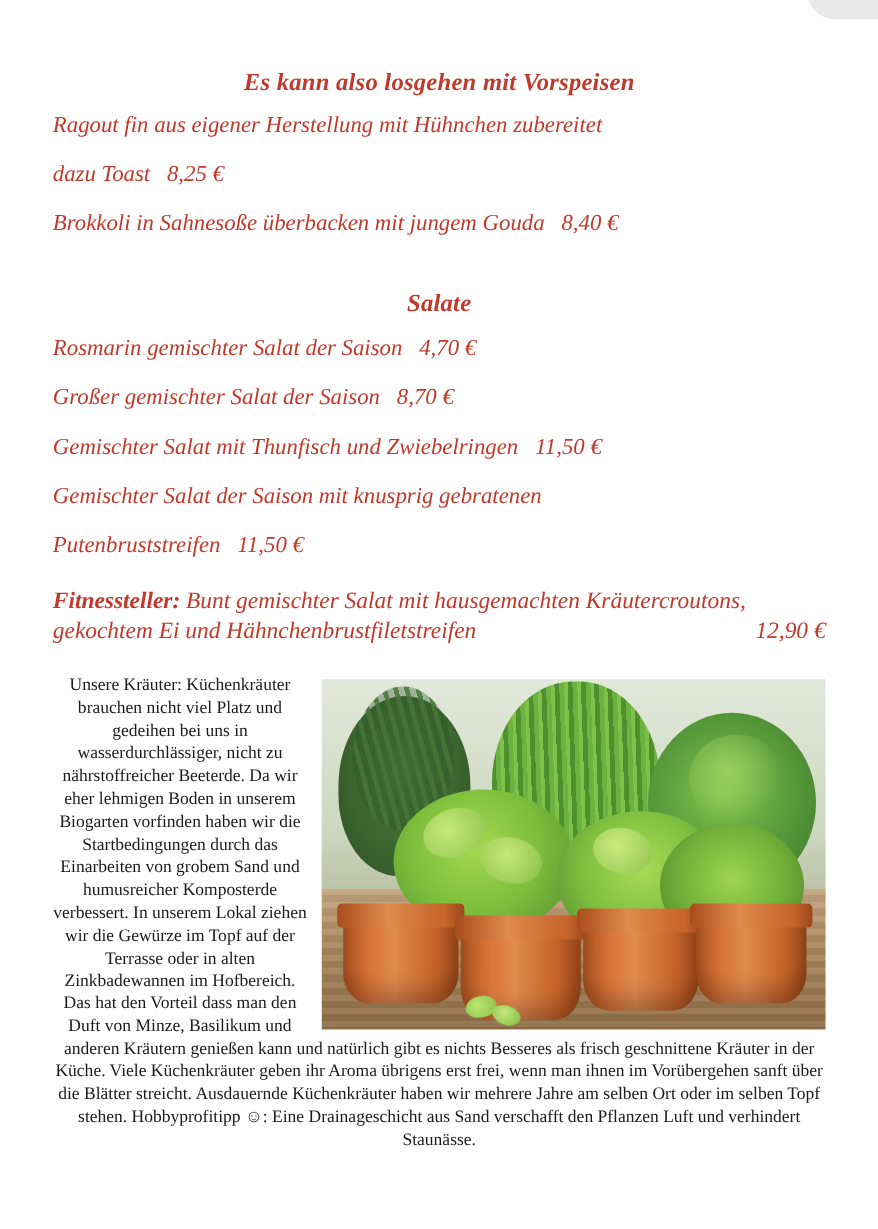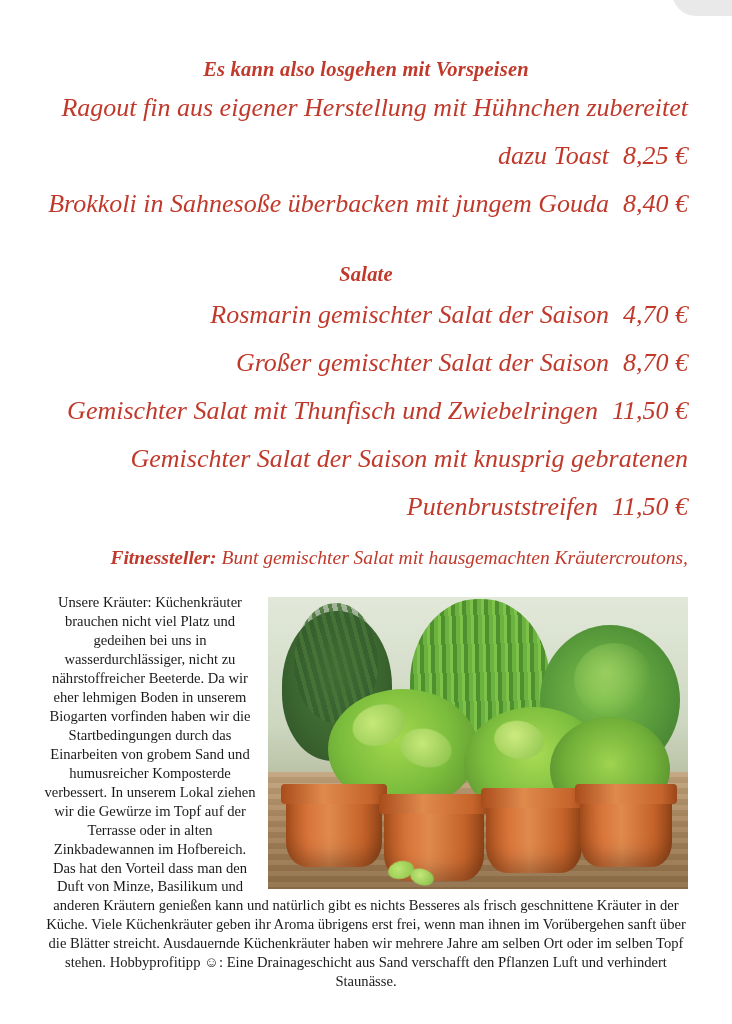--- a/index.html
+++ b/index.html
@@ -47,44 +47,43 @@
     letter-spacing: 0.2px;
   }
   .section-title.salate {
     margin-top: 46px;
     margin-bottom: 16px;
   }
 
   .menu-row {
     display: flex;
     align-items: baseline;
-    justify-content: flex-end;
+    justify-content: flex-start;
     font-style: italic;
-    font-size: 26px;
+    font-size: 19px;
     color: #c0392b;
     line-height: 1.0;
     margin: 0 0 22px 0;
     padding: 0 4px 0 4px;
   }
   .menu-row .name {
     white-space: nowrap;
   }
   .menu-row .price {
     white-space: nowrap;
     padding-left: 14px;
   }
 
   .fitness-row {
     font-style: italic;
     font-size: 19.5px;
     color: #c0392b;
     line-height: 1.28;
     margin: 26px 0 0 0;
     padding: 0 4px;
-    text-align: right;
   }
   .fitness-row .lead {
     font-weight: bold;
   }
   .fitness-line2 {
     display: flex;
     justify-content: space-between;
     align-items: baseline;
   }
 
@@ -205,20 +204,24 @@
 
   <div class="menu-row">
     <span class="name">Putenbruststreifen</span>
     <span class="price">11,50 €</span>
   </div>
 
   <div class="fitness-row">
     <div>
       <span class="lead">Fitnessteller:</span><span> Bunt gemischter Salat mit hausgemachten Kräutercroutons,</span>
     </div>
+    <div class="fitness-line2">
+      <span>gekochtem Ei und Hähnchenbrustfiletstreifen</span>
+      <span>12,90 €</span>
+    </div>
   </div>
 
   <div class="herb-block">
 
     <div class="herb-photo">
       <div class="photo-bg"></div>
       <div class="photo-wall"></div>
       <div class="photo-table"></div>
 
       <div class="foliage" style="left:14px; top:14px; width:110px; height:150px; border-radius:50% 50% 45% 45%;

